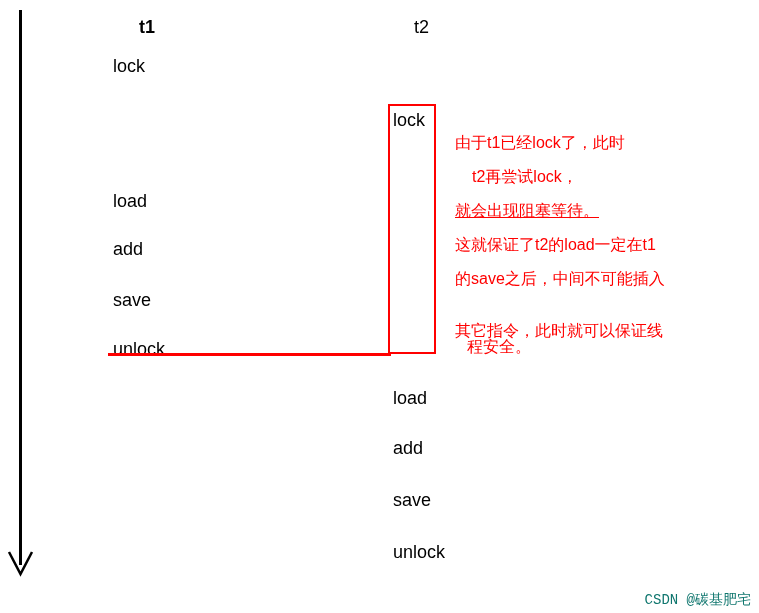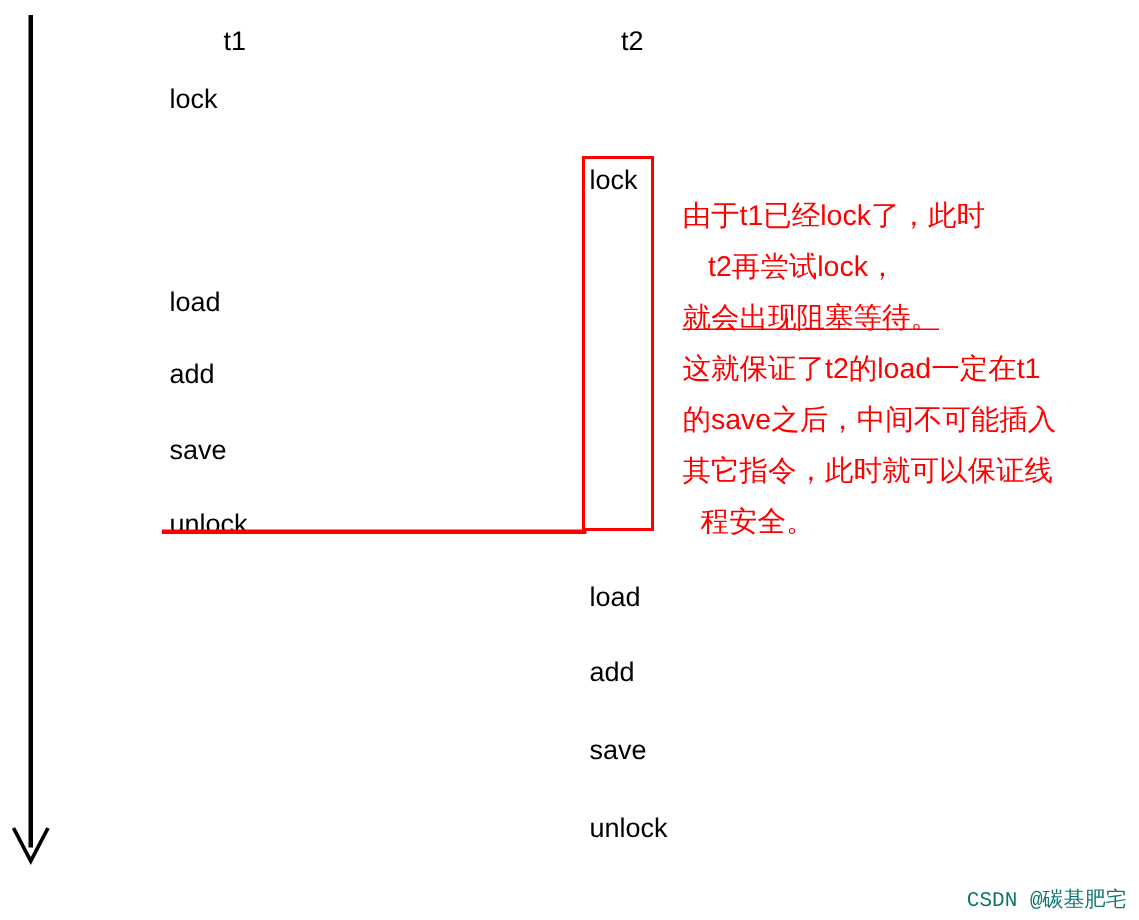--- a/index.html
+++ b/index.html
@@ -27,21 +27,21 @@
       height: 30px;
     }
     .label {
       position: absolute;
       font-size: 18px;
       color: #000000;
       font-weight: 400;
     }
     .annotation-line {
       position: absolute;
-      font-size: 19px;
+      font-size: 16px;
       color: #ff0000;
       line-height: 1.5;
       white-space: nowrap;
     }
     .red-box {
       position: absolute;
       border: 2.5px solid #ff0000;
       background: transparent;
     }
     .red-hline {
@@ -59,21 +59,21 @@
     }
   </style>
 </head>
 <body>
 
 <div class="arrow-line"></div>
 <svg class="arrow-head-svg" viewBox="0 0 27 30">
   <path d="M2 2 L13.5 24 L25 2" stroke="#000000" stroke-width="2.5" fill="none"></path>
 </svg>
 
-<div class="label" style="left:149px; top:17px;">t1</div>
+<div class="label" style="left:139px; top:17px;font-weight:bold;">t1</div>
 <div class="label" style="left:414px; top:17px;">t2</div>
 
 <div class="label" style="left:113px; top:56px;">lock</div>
 <div class="label" style="left:113px; top:191px;">load</div>
 <div class="label" style="left:113px; top:239px;">add</div>
 <div class="label" style="left:113px; top:290px;">save</div>
 <div class="label" style="left:113px; top:339px;">unlock</div>
 
 <div class="label" style="left:393px; top:110px;">lock</div>
 <div class="label" style="left:393px; top:388px;">load</div>
@@ -83,16 +83,16 @@
 
 <div class="red-box" style="left:388px; top:104px; width:48px; height:250px;"></div>
 
 <div class="red-hline" style="left:108px; top:353px; width:283px;"></div>
 
 <div class="annotation-line" style="left:455px; top:131px;">由于t1已经lock了，此时</div>
 <div class="annotation-line" style="left:472px; top:165px;">t2再尝试lock，</div>
 <div class="annotation-line" style="left:455px; top:199px;text-decoration:underline;">就会出现阻塞等待。</div>
 <div class="annotation-line" style="left:455px; top:233px;text-align:right;">这就保证了t2的load一定在t1</div>
 <div class="annotation-line" style="left:455px; top:267px;">的save之后，中间不可能插入</div>
-<div class="annotation-line" style="left:455px; top:301px;">其它指令，此时就可以保证线</div>
+<div class="annotation-line" style="left:455px; top:319px;">其它指令，此时就可以保证线</div>
 <div class="annotation-line" style="left:455px; top:335px;margin-left:12px;">程安全。</div>
 
 <div class="watermark">CSDN @碳基肥宅</div>
 
 </body></html>

